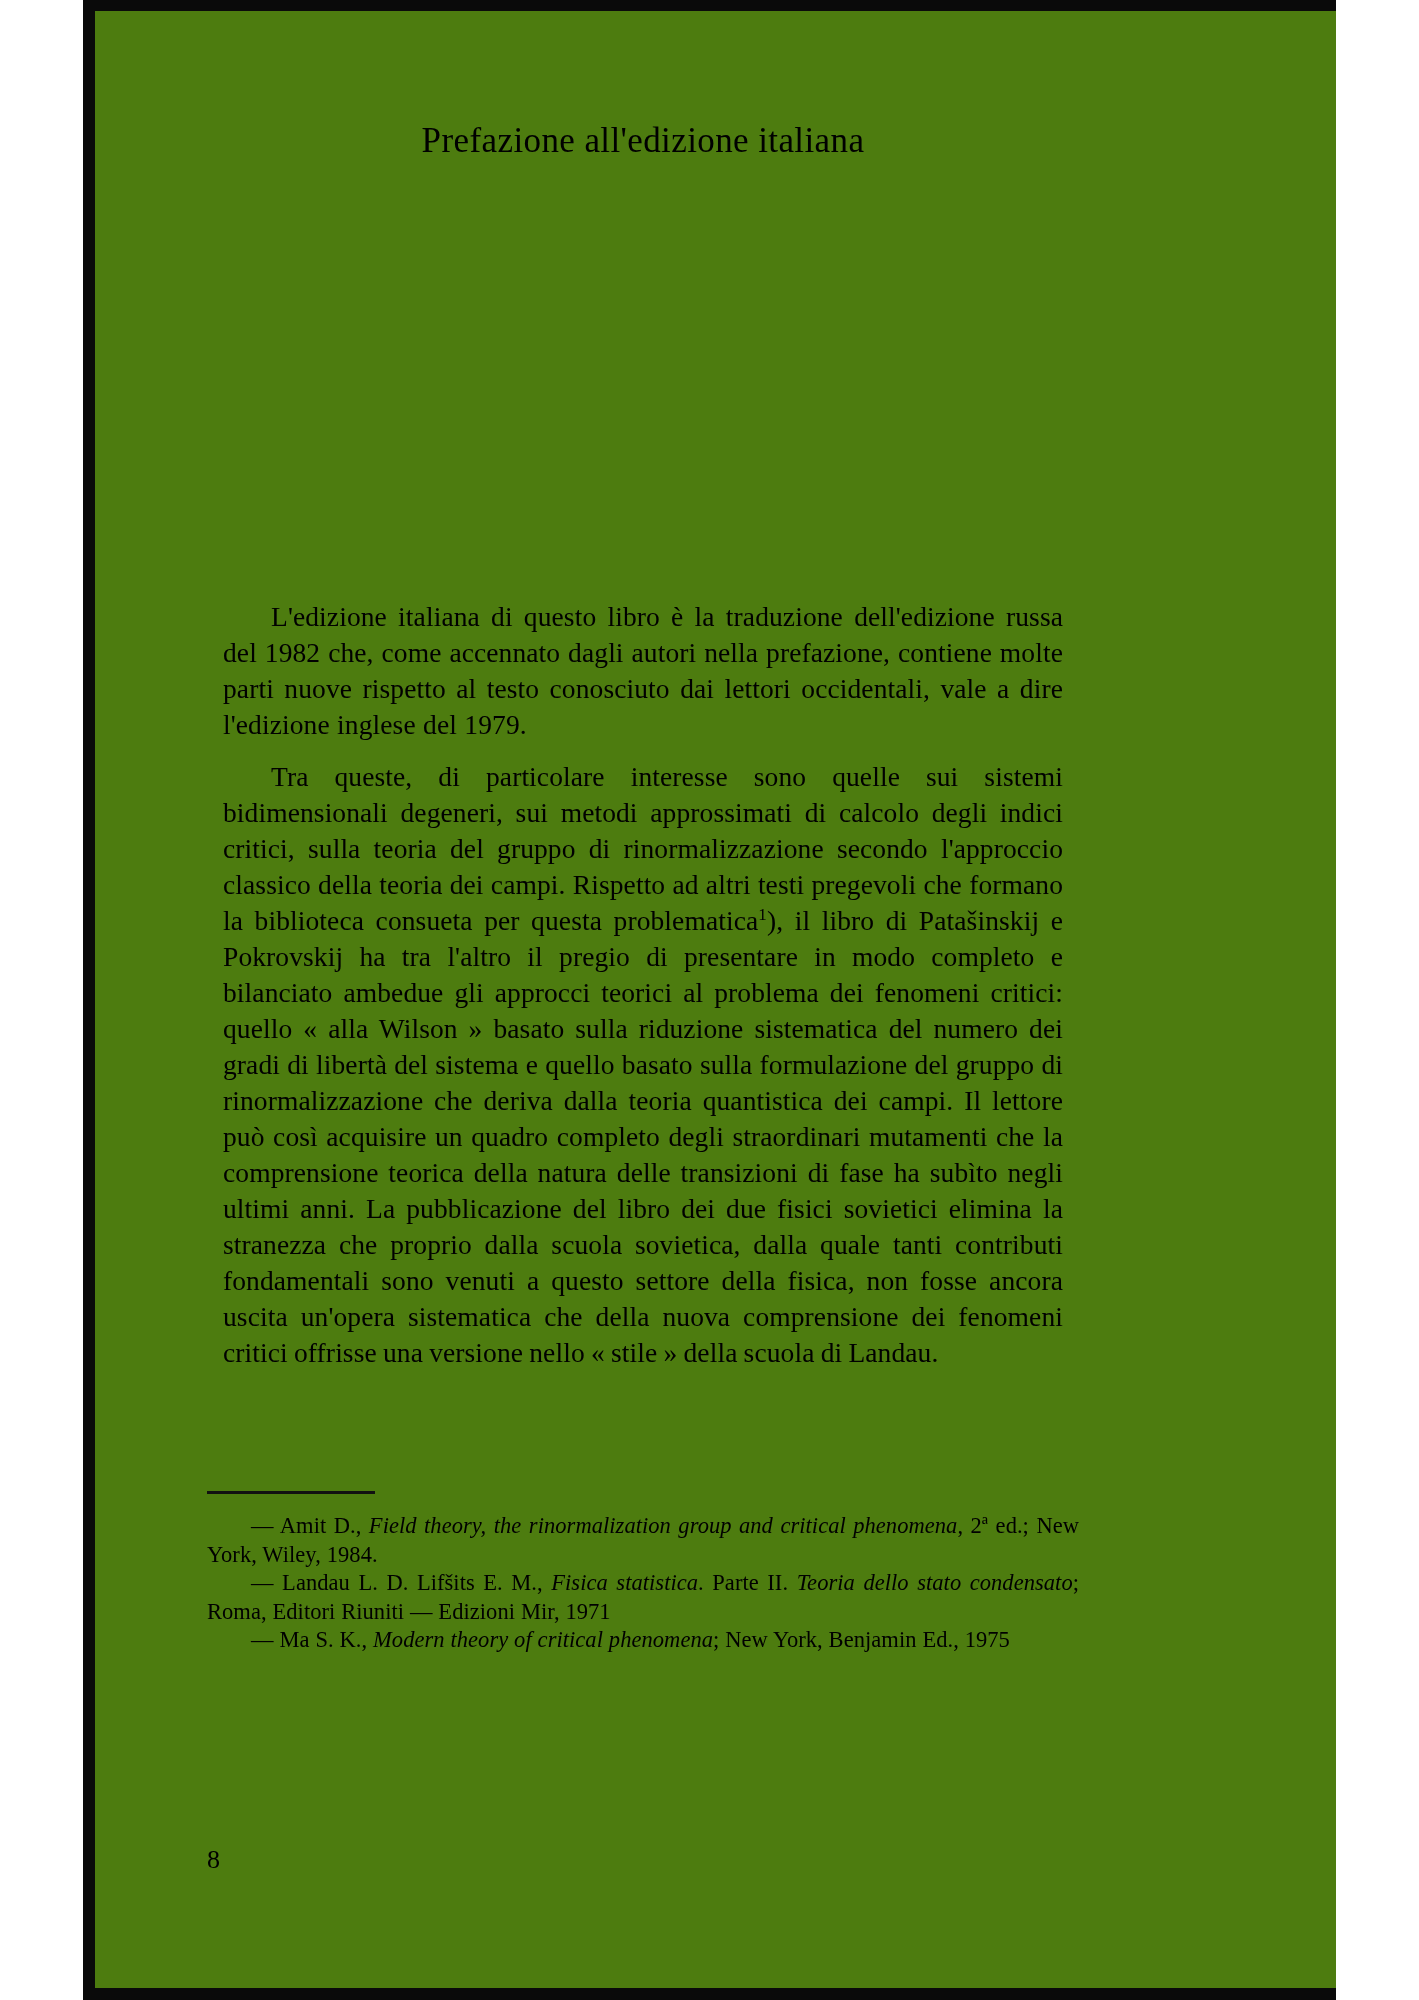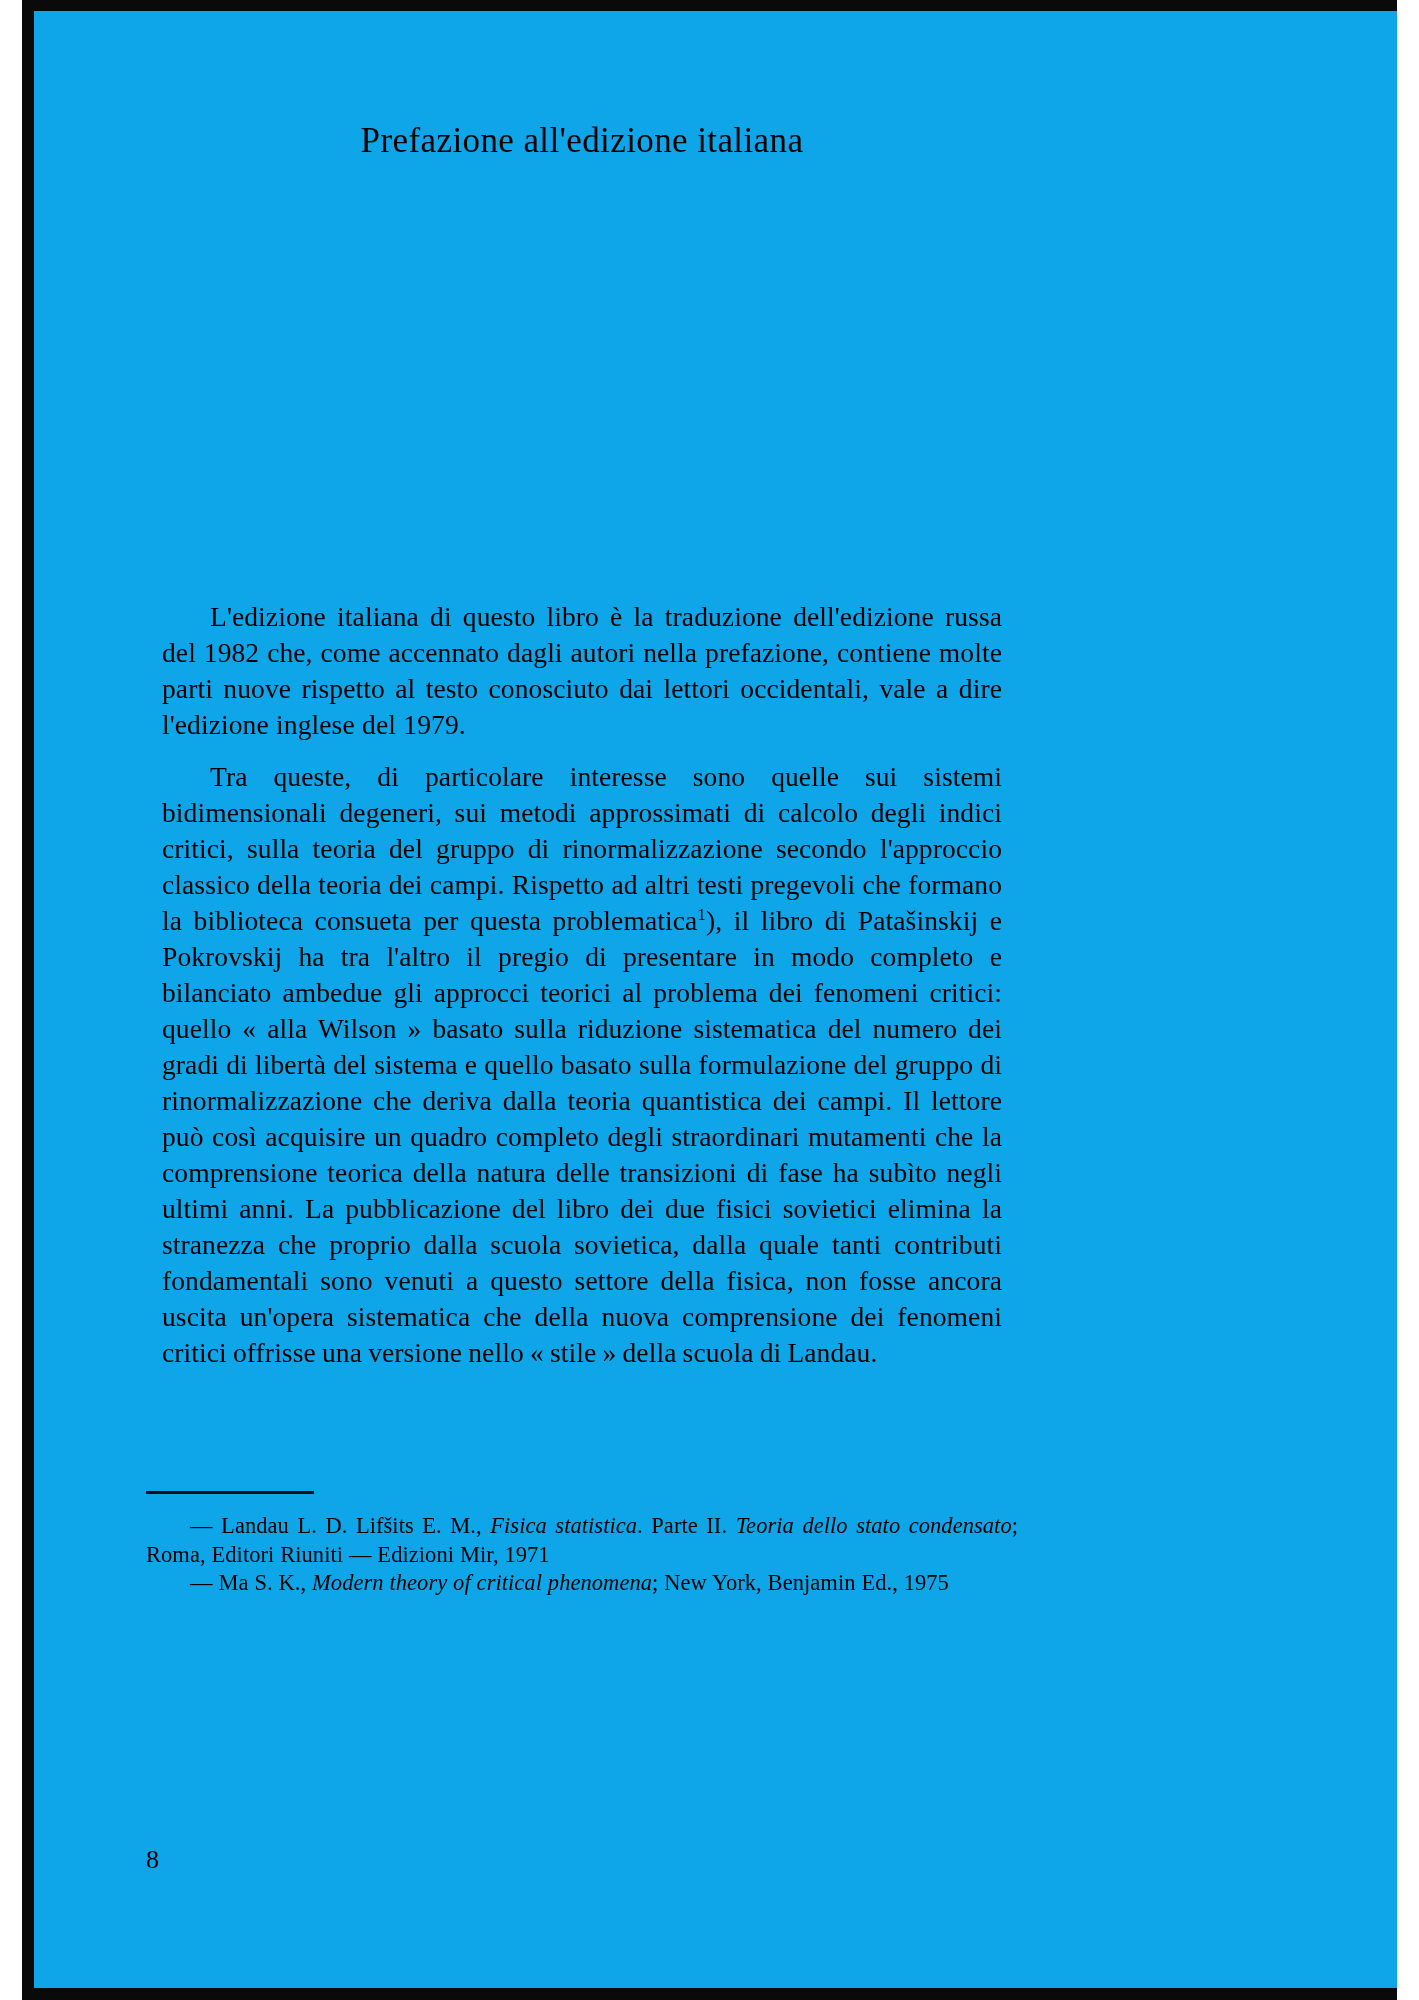--- a/index.html
+++ b/index.html
@@ -7,24 +7,24 @@
     margin: 0;
     padding: 0;
     background: #ffffff;
   }
   body {
     font-family: "Liberation Serif", "DejaVu Serif", serif;
     color: #000000;
   }
   .page {
     position: relative;
-    width: 1375px;
+    width: 1253px;
     height: 2000px;
     margin: 0 auto;
-    background: #0ea5e9;
+    background: #4d7c0f;
     overflow: hidden;
     box-sizing: border-box;
   }
 
   
   .scan-frame {
     position: absolute;
     left: 0; top: 0;
     width: 1419px;
     height: 2000px;
@@ -135,20 +135,21 @@
     <p class="para tight"><span>Tra queste, di particolare interesse sono quelle sui sistemi bidimensionali degeneri, sui metodi approssimati di calcolo degli indici critici, sulla teoria del gruppo di rinormalizzazione secondo l'approccio classico della teoria dei campi. Rispetto ad altri testi pregevoli che formano la biblioteca consueta per questa problematica</span><sup>1</sup><span>), il libro di Patašinskij e Pokrovskij ha tra l'altro il pregio di presentare in modo completo e bilanciato ambedue gli approcci teorici al problema dei fenomeni critici: quello « alla Wilson » basato sulla riduzione sistematica del numero dei gradi di libertà del sistema e quello basato sulla formulazione del gruppo di rinormalizzazione che deriva dalla teoria quantistica dei campi. Il lettore può così acquisire un quadro completo degli straordinari mutamenti che la comprensione teorica della natura delle transizioni di fase ha subìto negli ultimi anni. La pubblicazione del libro dei due fisici sovietici elimina la stranezza che proprio dalla scuola sovietica, dalla quale tanti contributi fondamentali sono venuti a questo settore della fisica, non fosse ancora uscita un'opera sistematica che della nuova comprensione dei fenomeni critici offrisse una versione nello « stile » della scuola di Landau.</span></p>
 
 
   </div>
 
   <div class="footnote-rule"></div>
 
   <div class="footnote-block">
 
 
+    <p class="fn-para"><span>— </span><span>Amit D., </span><span class="it">Field theory, the rinormalization group and critical phenomena</span><span>, 2ª ed.; New York, Wiley, 1984.</span></p>
 
     <p class="fn-para"><span>— </span><span>Landau L. D. Lifšits E. M., </span><span class="it">Fisica statistica</span><span>. Parte II. </span><span class="it">Teoria dello stato condensato</span><span>; Roma, Editori Riuniti — Edizioni Mir, 1971</span></p>
 
     <p class="fn-para"><span>— </span><span>Ma S. K., </span><span class="it">Modern theory of critical phenomena</span><span>; New York, Benjamin Ed., 1975</span></p>
 
 
   </div>
 
   <div class="page-number">8</div>
 

